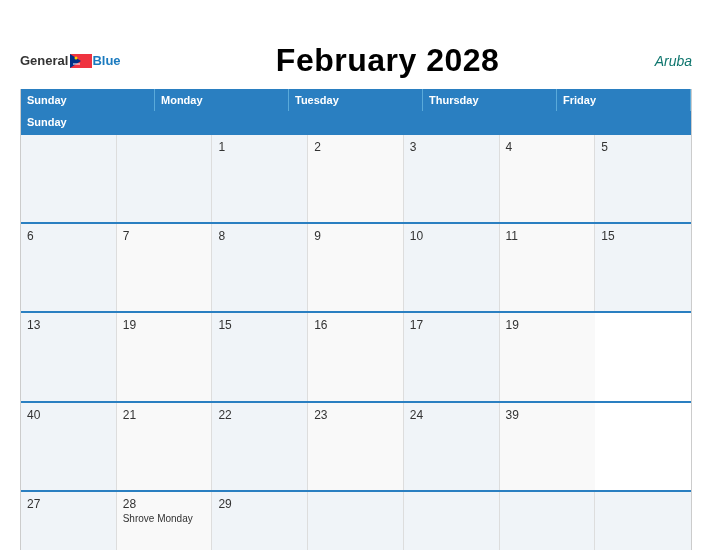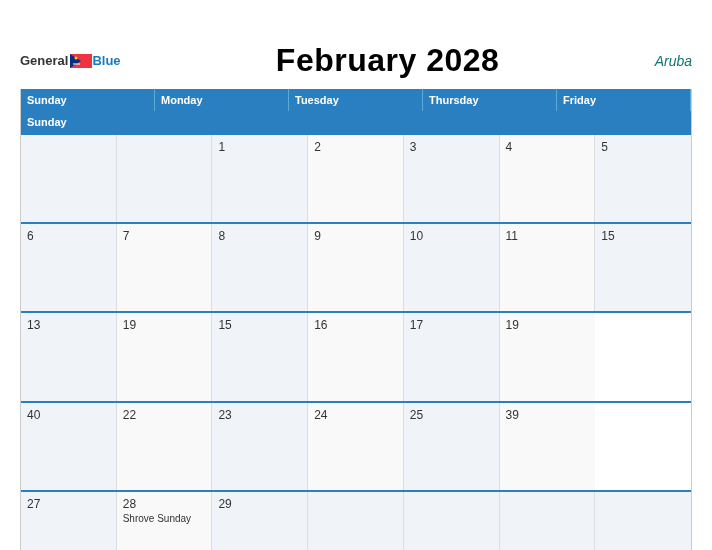--- a/index.html
+++ b/index.html
@@ -212,42 +212,42 @@
           </div>
           <div class="cal-cell">
             <span class="day-num">19</span>
           </div>
         </div>
         <div class="cal-week">
           <div class="cal-cell">
             <span class="day-num">40</span>
           </div>
           <div class="cal-cell">
+            <span class="day-num">21</span>
+          </div>
+          <div class="cal-cell">
             <span class="day-num">22</span>
           </div>
           <div class="cal-cell">
             <span class="day-num">23</span>
           </div>
           <div class="cal-cell">
             <span class="day-num">24</span>
           </div>
           <div class="cal-cell">
-            <span class="day-num">25</span>
-          </div>
-          <div class="cal-cell">
             <span class="day-num">39</span>
           </div>
         </div>
         <div class="cal-week">
           <div class="cal-cell">
             <span class="day-num">27</span>
           </div>
           <div class="cal-cell">
             <span class="day-num">28</span>
-            <span class="event">Shrove Sunday</span>
+            <span class="event">Shrove Monday</span>
           </div>
           <div class="cal-cell">
             <span class="day-num">29</span>
           </div>
           <div class="cal-cell empty"></div>
           <div class="cal-cell empty"></div>
           <div class="cal-cell empty"></div>
           <div class="cal-cell empty"></div>
         </div>
       </div>

